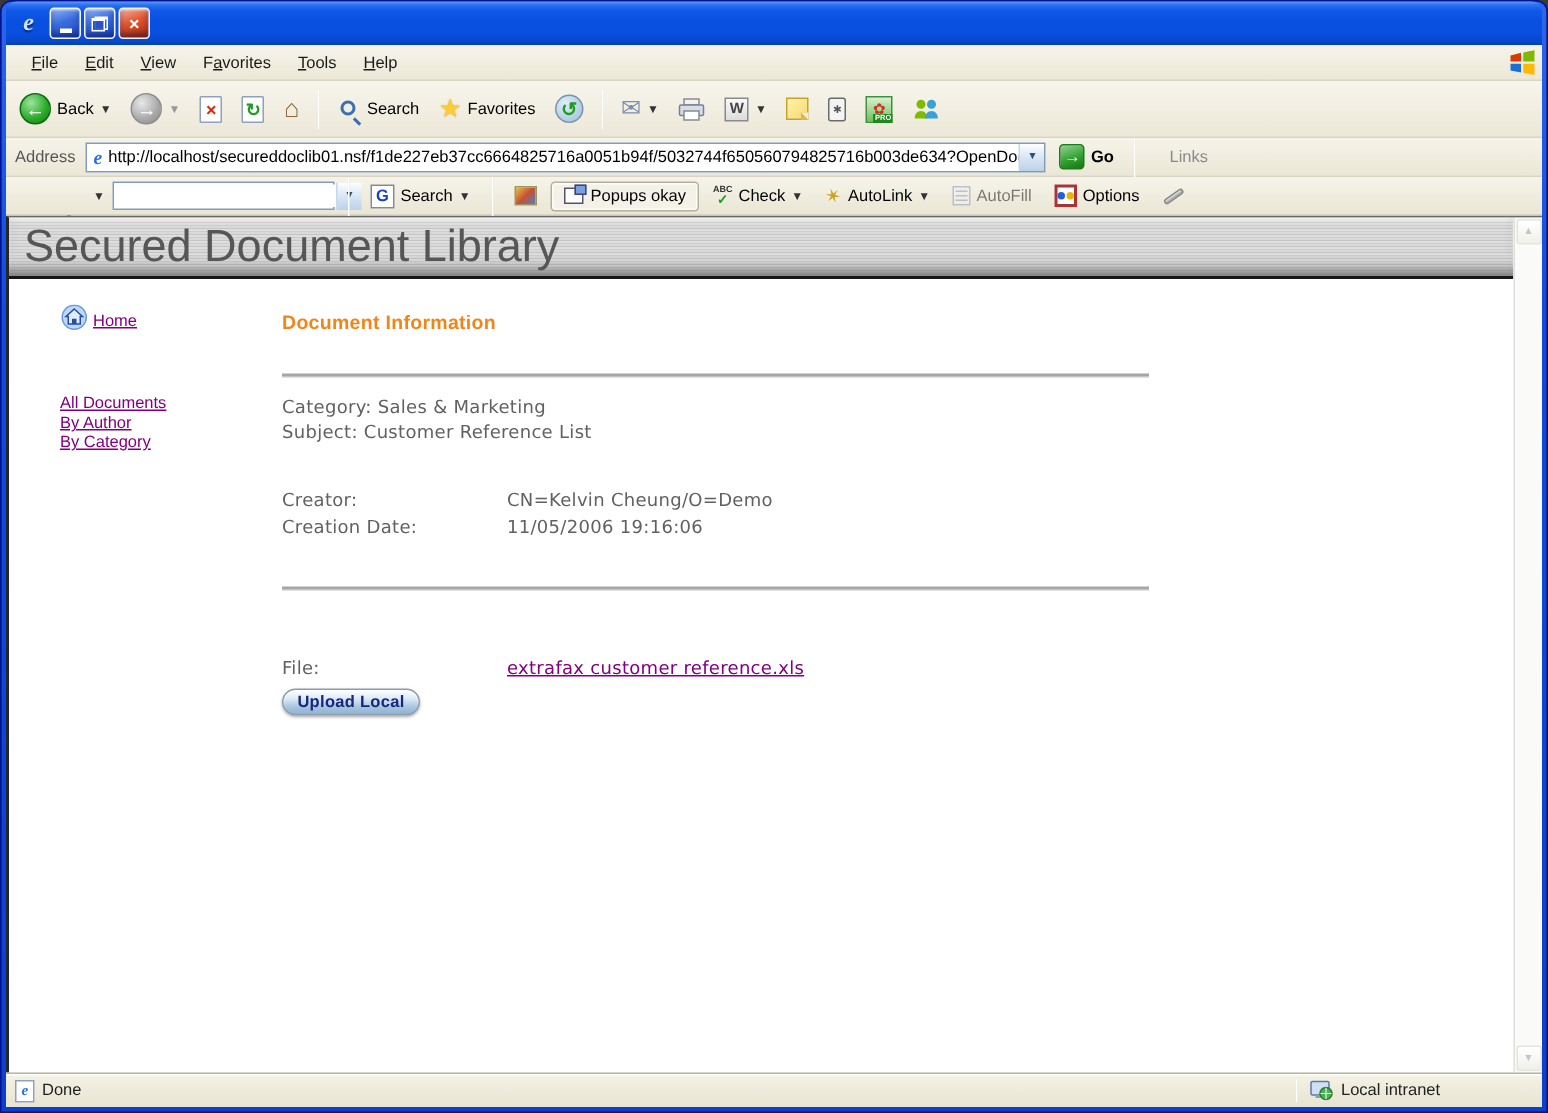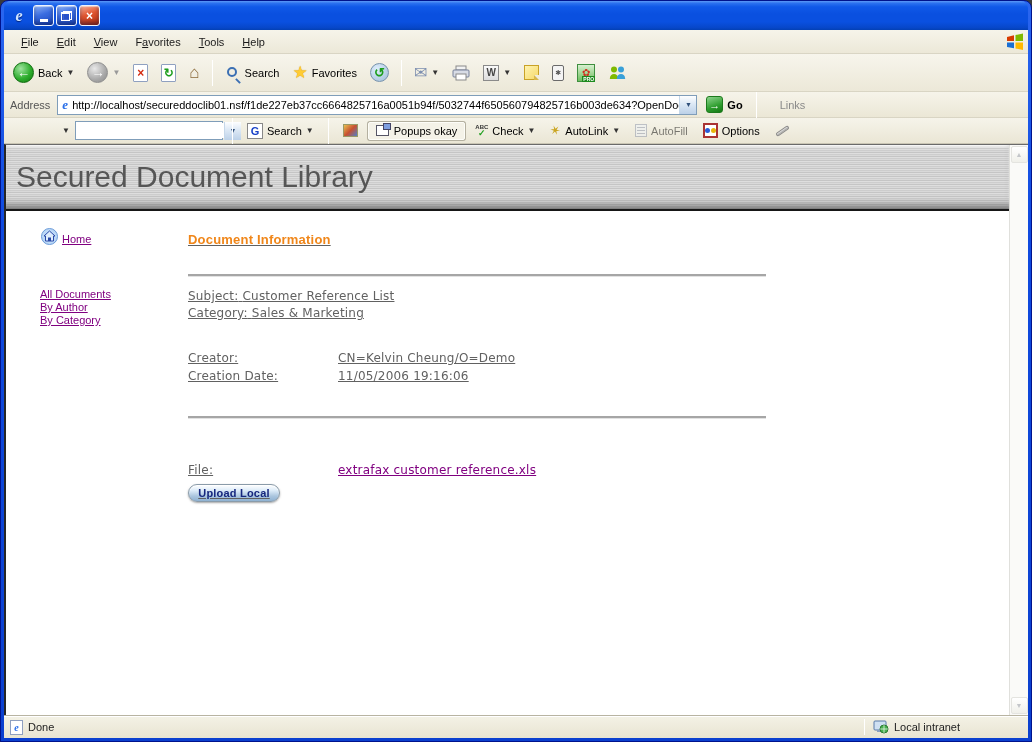--- a/index.html
+++ b/index.html
@@ -103,30 +103,30 @@
   .aform { width:12px; height:13px; border:1px solid #8a93a8; background:#eef2f8; display:flex; flex-direction:column; gap:2px; padding:2px 1px; }
   .aform i { height:1px; background:#8a93a8; display:block; }
   .opt-ico { width:15px; height:15px; border:2px solid #a33; background:#fff; display:flex; align-items:center; justify-content:center; gap:1px; }
   .opt-ico i { width:5px; height:5px; border-radius:50%; display:block; }
   .opt-ico .b1 { background:#2a5cd7; } .opt-ico .b2 { background:#e8b50c; }
   .pen { width:15px; height:4px; border-radius:2px; background:linear-gradient(#e8e8e8,#9a9a9a); transform:rotate(-35deg); border:1px solid #888; }
 
   
   .viewport { flex:1; display:flex; background:#fff; border-top:1px solid #6a6a6a; border-left:2px solid #262626; overflow:hidden; }
   .page { flex:1; overflow:hidden; }
-  .banner { height:66px; border-bottom:2px solid #161616; display:flex; align-items:center;
+  .banner { height:41px; border-bottom:2px solid #161616; display:flex; align-items:center;
     background:repeating-linear-gradient(180deg,#dedede 0 1px,#cdcdcd 1px 2px,#d9d9d9 2px 3px,#c5c5c5 3px 4px);
     box-shadow:inset 0 -9px 10px -6px rgba(80,80,80,.85), inset 0 2px 3px rgba(255,255,255,.8); }
   .banner-title { font-size:30px; color:#565656; margin-left:10px; white-space:nowrap; font-weight:normal; }
   .body-row { display:flex; color:#616161; }
   .sidebar { width:182px; flex:0 0 182px; padding:17px 0 0 34px; font-size:11px; }
   .home-link { display:flex; align-items:flex-end; gap:3px; }
   .plink { color:#800080; text-decoration:underline; cursor:pointer; }
   .nav-links { margin-top:43px; display:flex; flex-direction:column; gap:1px; line-height:12px; }
-  .main { width:578px; padding-top:21px; font-family:"DejaVu Sans", sans-serif; font-size:12px; letter-spacing:.2px;text-decoration:underline; }
+  .main { width:578px; padding-top:21px; font-family:"DejaVu Sans", sans-serif; font-size:12px; letter-spacing:.2px; }
   .doc-heading { color:#f08619; font-weight:bold; font-size:13px; font-family:"Liberation Sans",sans-serif; letter-spacing:.2px; }
   .rule { height:3px; background:#a6a6a6; border-bottom:1px solid #e2e2e2; }
   .rule.r1 { margin:27px 0 11px; }
   .rule.r2 { margin:31px 0 0; }
   .line { line-height:17px; }
   .pair-block { margin-top:27px; }
   .pair-row { display:flex; line-height:18px; }
   .pair-row .lbl { width:150px; flex:0 0 150px; }
   .file-block { margin-top:42px; }
   .upload-btn { margin-top:5px; width:92px; height:18px; border-radius:9px; border:1px solid #8a9ba9;
@@ -350,22 +350,22 @@
             </span>
             <div class="nav-links">
               <span class="plink">All Documents</span>
               <span class="plink">By Author</span>
               <span class="plink">By Category</span>
             </div>
           </div>
           <div class="main">
             <div class="doc-heading">Document Information</div>
             <div class="rule r1"></div>
+            <div class="line"><span>Category:</span>&nbsp;<span>Sales &amp; Marketing</span></div>
             <div class="line"><span>Subject:</span>&nbsp;<span>Customer Reference List</span></div>
-            <div class="line"><span>Category:</span>&nbsp;<span>Sales &amp; Marketing</span></div>
             <div class="pair-block">
               <div class="pair-row">
                 <span class="lbl">Creator:</span>
                 <span>CN=Kelvin Cheung/O=Demo</span>
               </div>
               <div class="pair-row">
                 <span class="lbl">Creation Date:</span>
                 <span>11/05/2006 19:16:06</span>
               </div>
             </div>

